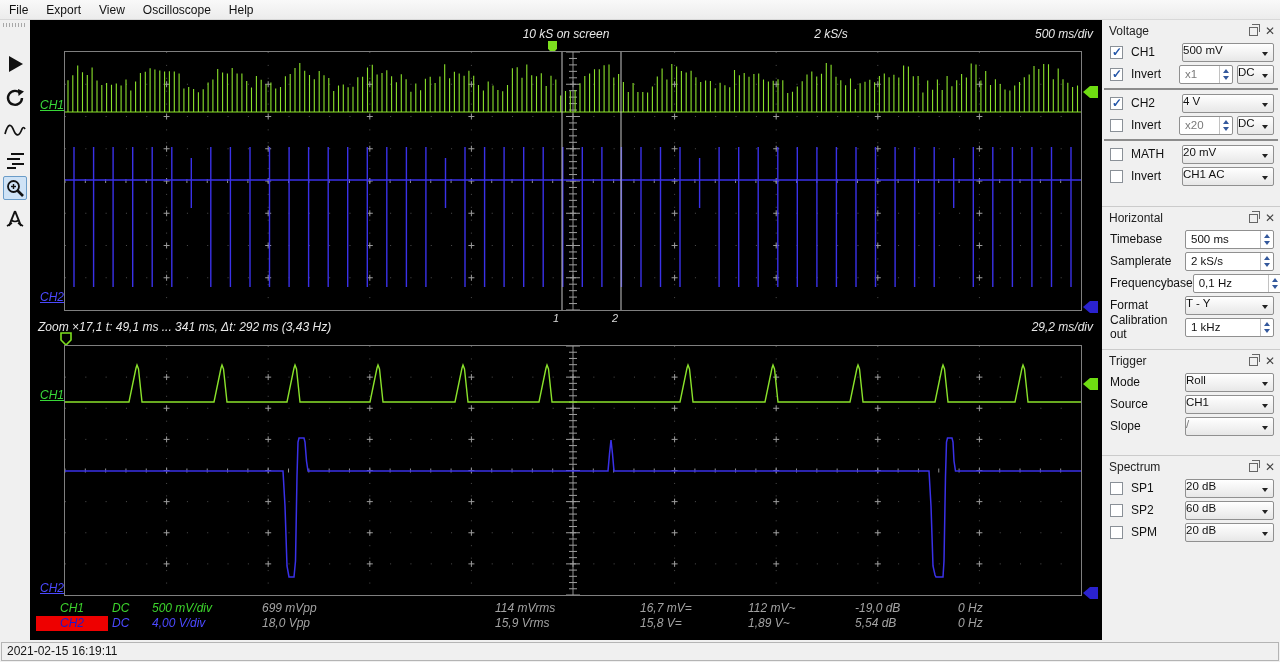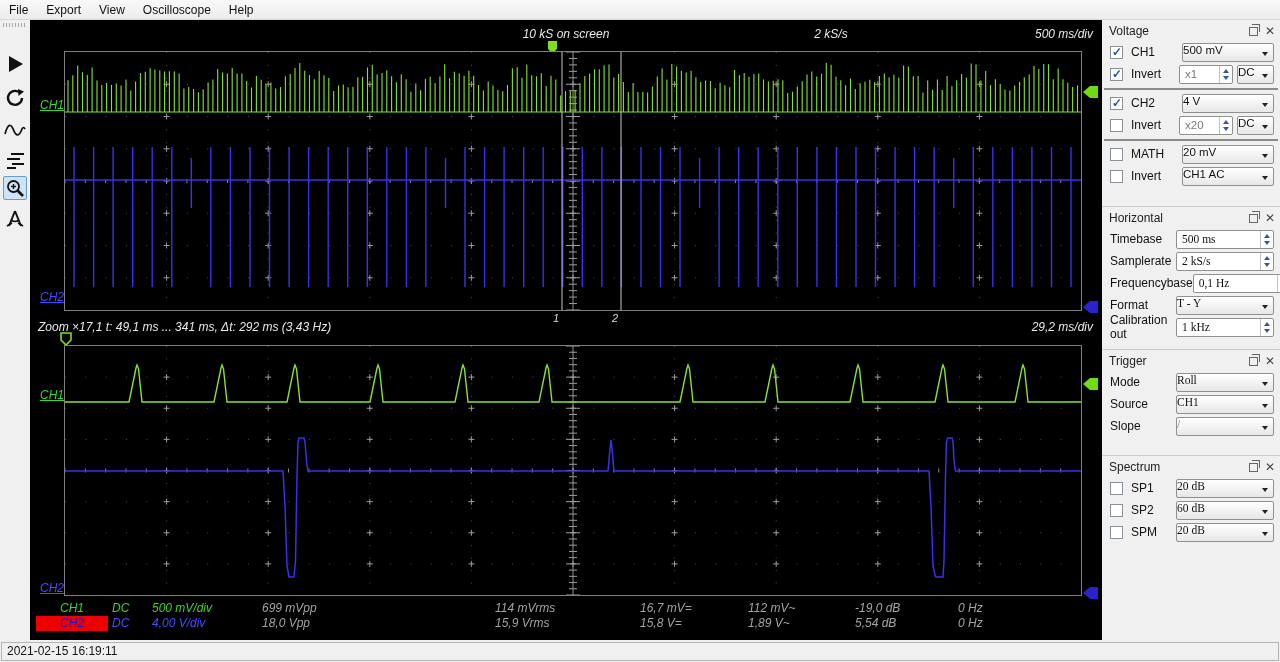--- a/index.html
+++ b/index.html
@@ -61,21 +61,21 @@
            font-size:11.5px; color:#111; flex:none; }
   .combo .carr { position:absolute; right:5px; top:8px; width:0; height:0;
                  border-left:3.5px solid transparent; border-right:3.5px solid transparent; border-top:4px solid #222; }
   .spin { position:relative; display:flex; align-items:center; height:19px; background:#fff;
           border:1px solid #909090; border-radius:2px; font-size:11.5px; color:#111; padding-left:5px; flex:none; }
   .sarrs { position:absolute; right:0; top:0; width:13px; height:100%; border-left:1px solid #c2c2c2;
            display:flex; flex-direction:column; align-items:center; justify-content:center; gap:3px; }
   .sarrs .up { width:0; height:0; border-left:3px solid transparent; border-right:3px solid transparent; border-bottom:4px solid #33589c; }
   .sarrs .dn { width:0; height:0; border-left:3px solid transparent; border-right:3px solid transparent; border-top:4px solid #33589c; }
   .dim { color:#7a7a7a; }
-  .w92 { width:92px; } .w90 { width:98px;font-family:Liberation Serif, serif; } .w54 { width:54px; margin-right:4px;text-align:center; } .w37 { width:37px; }
+  .w92 { width:92px; } .w90 { width:89px; } .w54 { width:54px; margin-right:4px;text-align:center; } .w37 { width:37px; }
   .sep { height:2px; background:#8c8c8c; margin:5px 2px 4px 2px; }
 
   
   .statusbar { position:absolute; left:0; top:640px; width:1280px; height:22px; background:#f0f0f0; }
   .statusfield { position:absolute; left:1px; top:2px; width:1278px; height:19px;
                  border:1px solid #b4b4b4; font-size:12px; color:#151515; line-height:17px; padding-left:5px; }
 </style>
 </head>
 <body>
 

